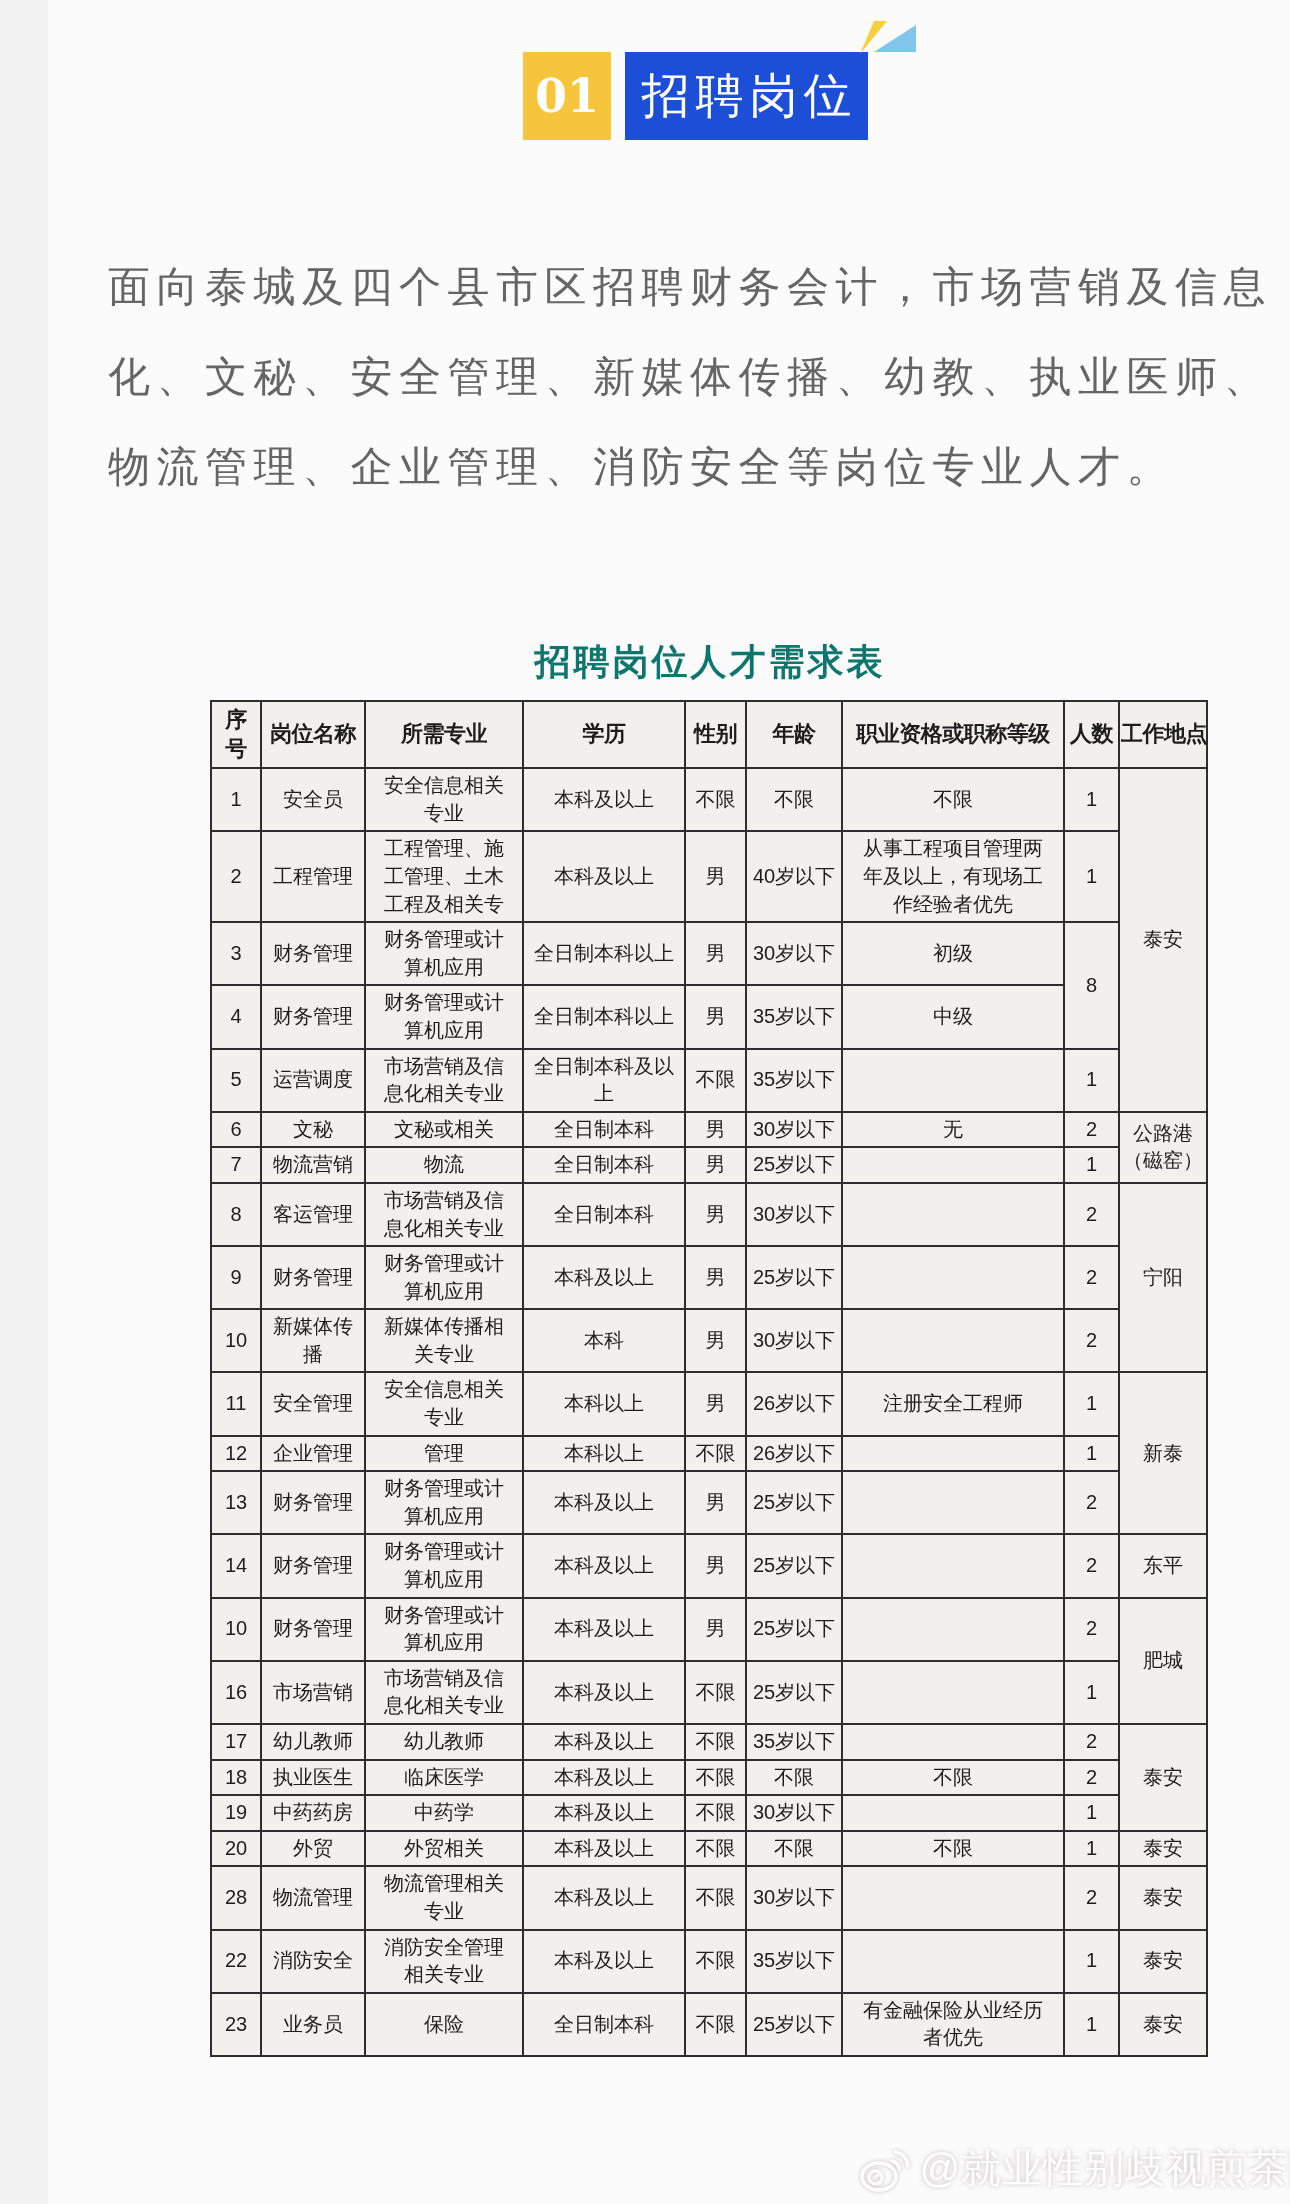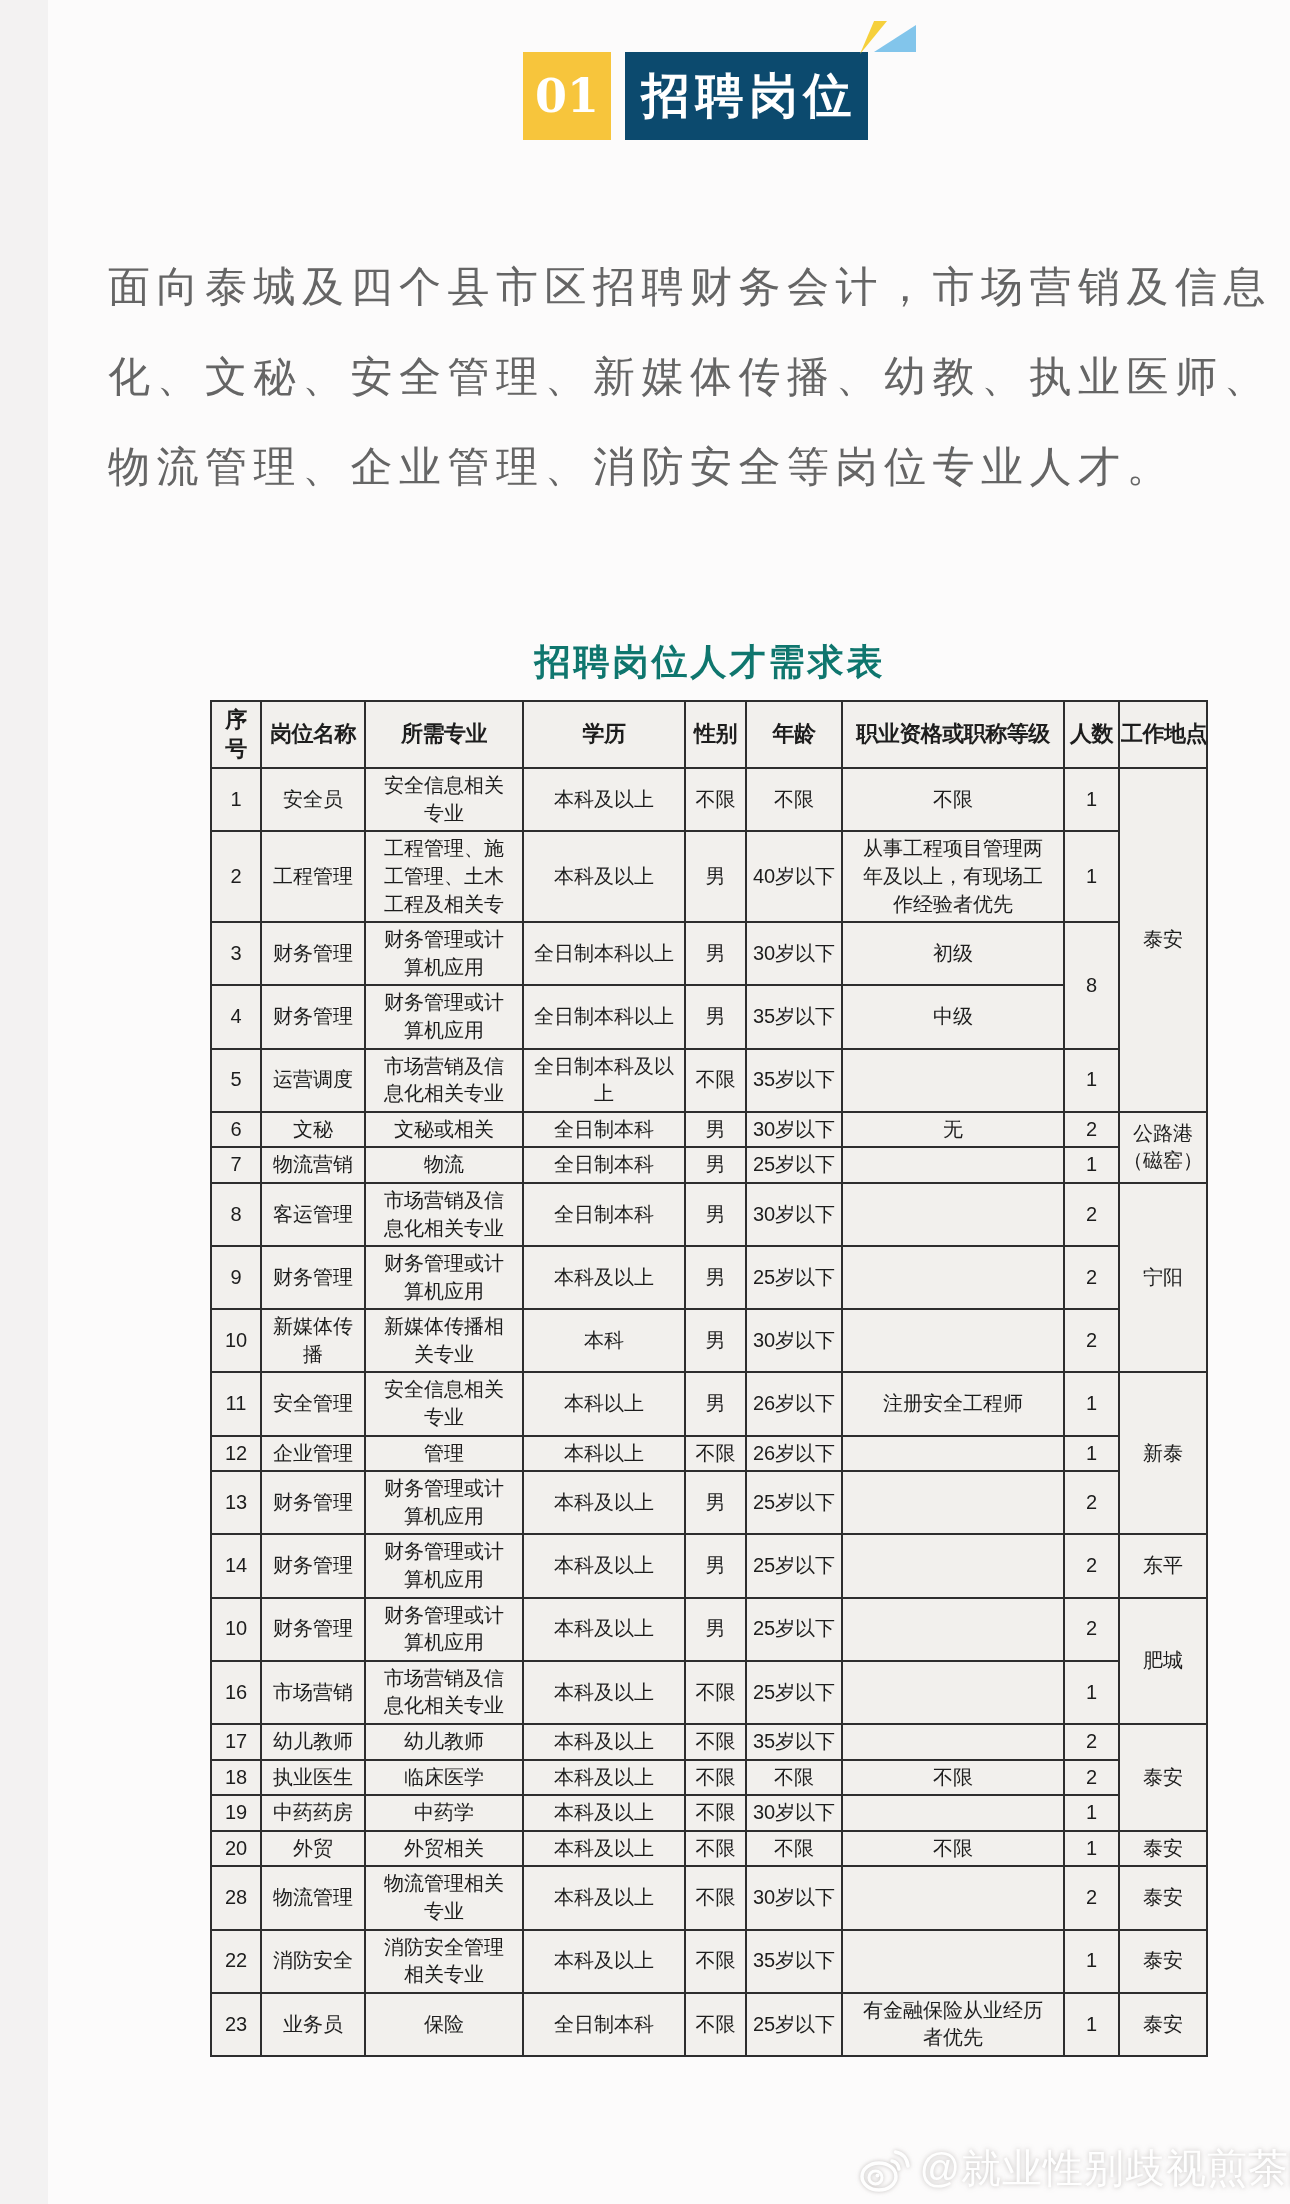--- a/index.html
+++ b/index.html
@@ -14,23 +14,23 @@
   }
   
   .num-box{
     position:absolute;left:475px;top:52px;width:88px;height:88px;
     background:#F7C53C;color:#ffffff;
     display:flex;align-items:center;justify-content:center;
     font-family:"DejaVu Serif",serif;font-weight:bold;font-size:46px;
   }
   .title-box{
     position:absolute;left:577px;top:52px;width:243px;height:88px;
-    background:#0c4a6e;color:#ffffff;
+    background:#1d4ed8;color:#ffffff;
     display:flex;align-items:center;justify-content:center;
-    font-weight:bold;font-size:48px;letter-spacing:6px;text-indent:6px;
+    font-weight:normal;font-size:48px;letter-spacing:6px;text-indent:6px;
   }
   .deco{position:absolute;left:812px;top:21px;width:56px;height:34px;}
   .tri-yellow{
     position:absolute;left:0;top:0;width:27px;height:33px;
     background:#F6D03C;
     clip-path:polygon(52% 0,100% 0,0 100%);
   }
   .tri-blue{
     position:absolute;right:0;bottom:3px;width:42px;height:27px;
     background:#82C5EB;

